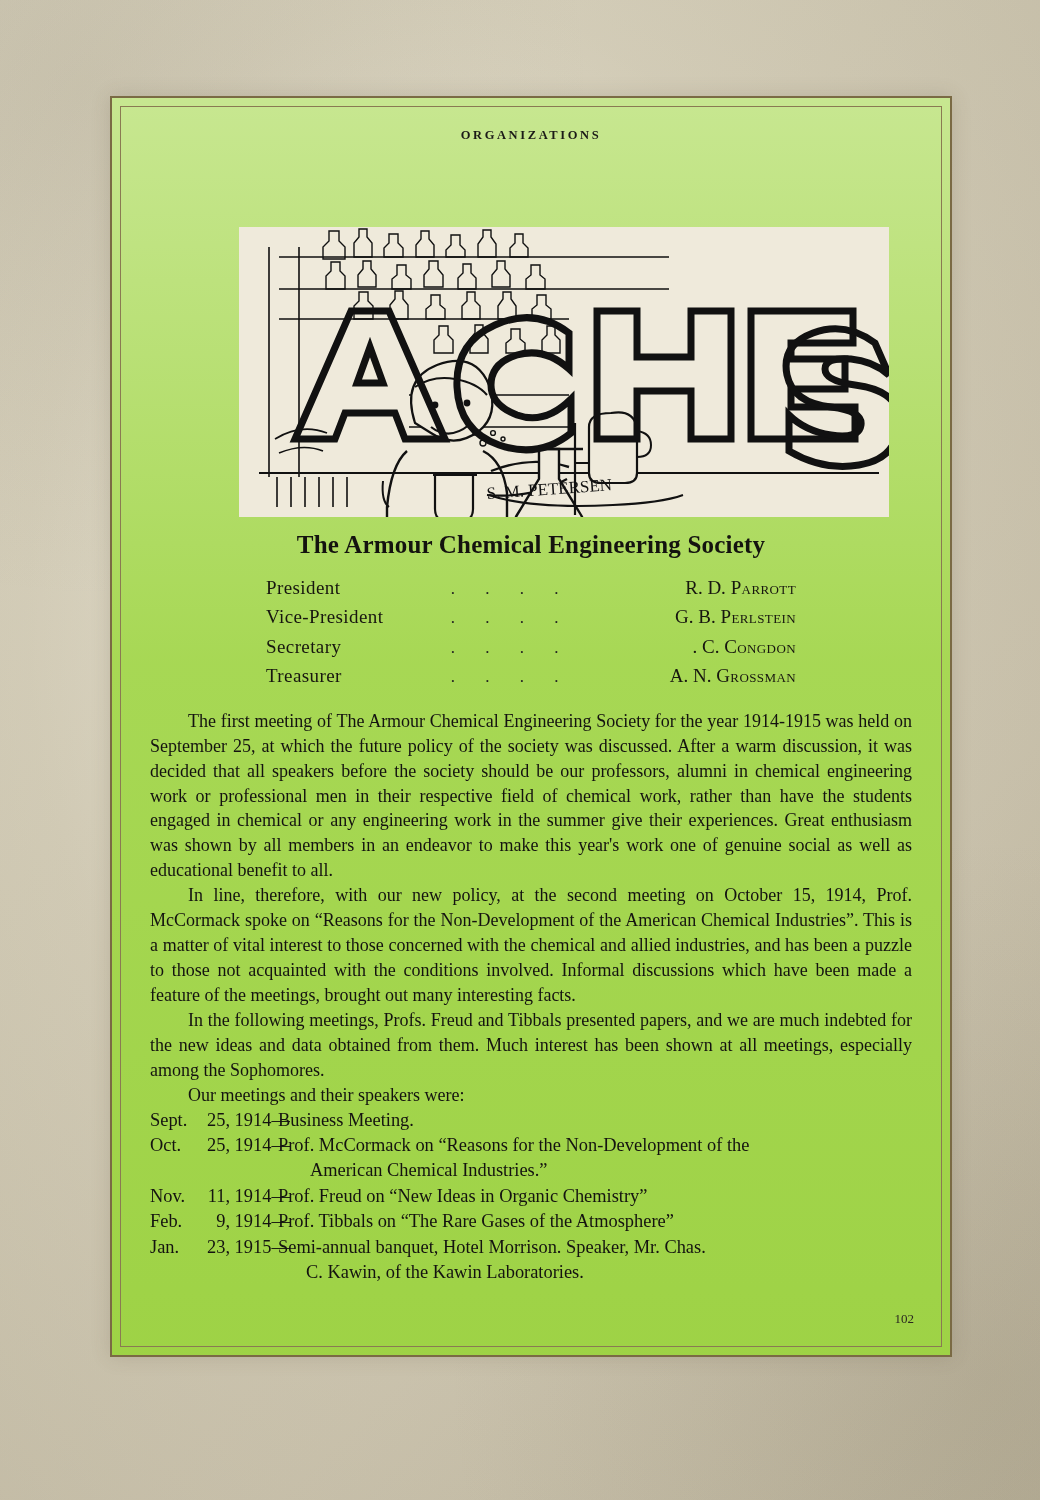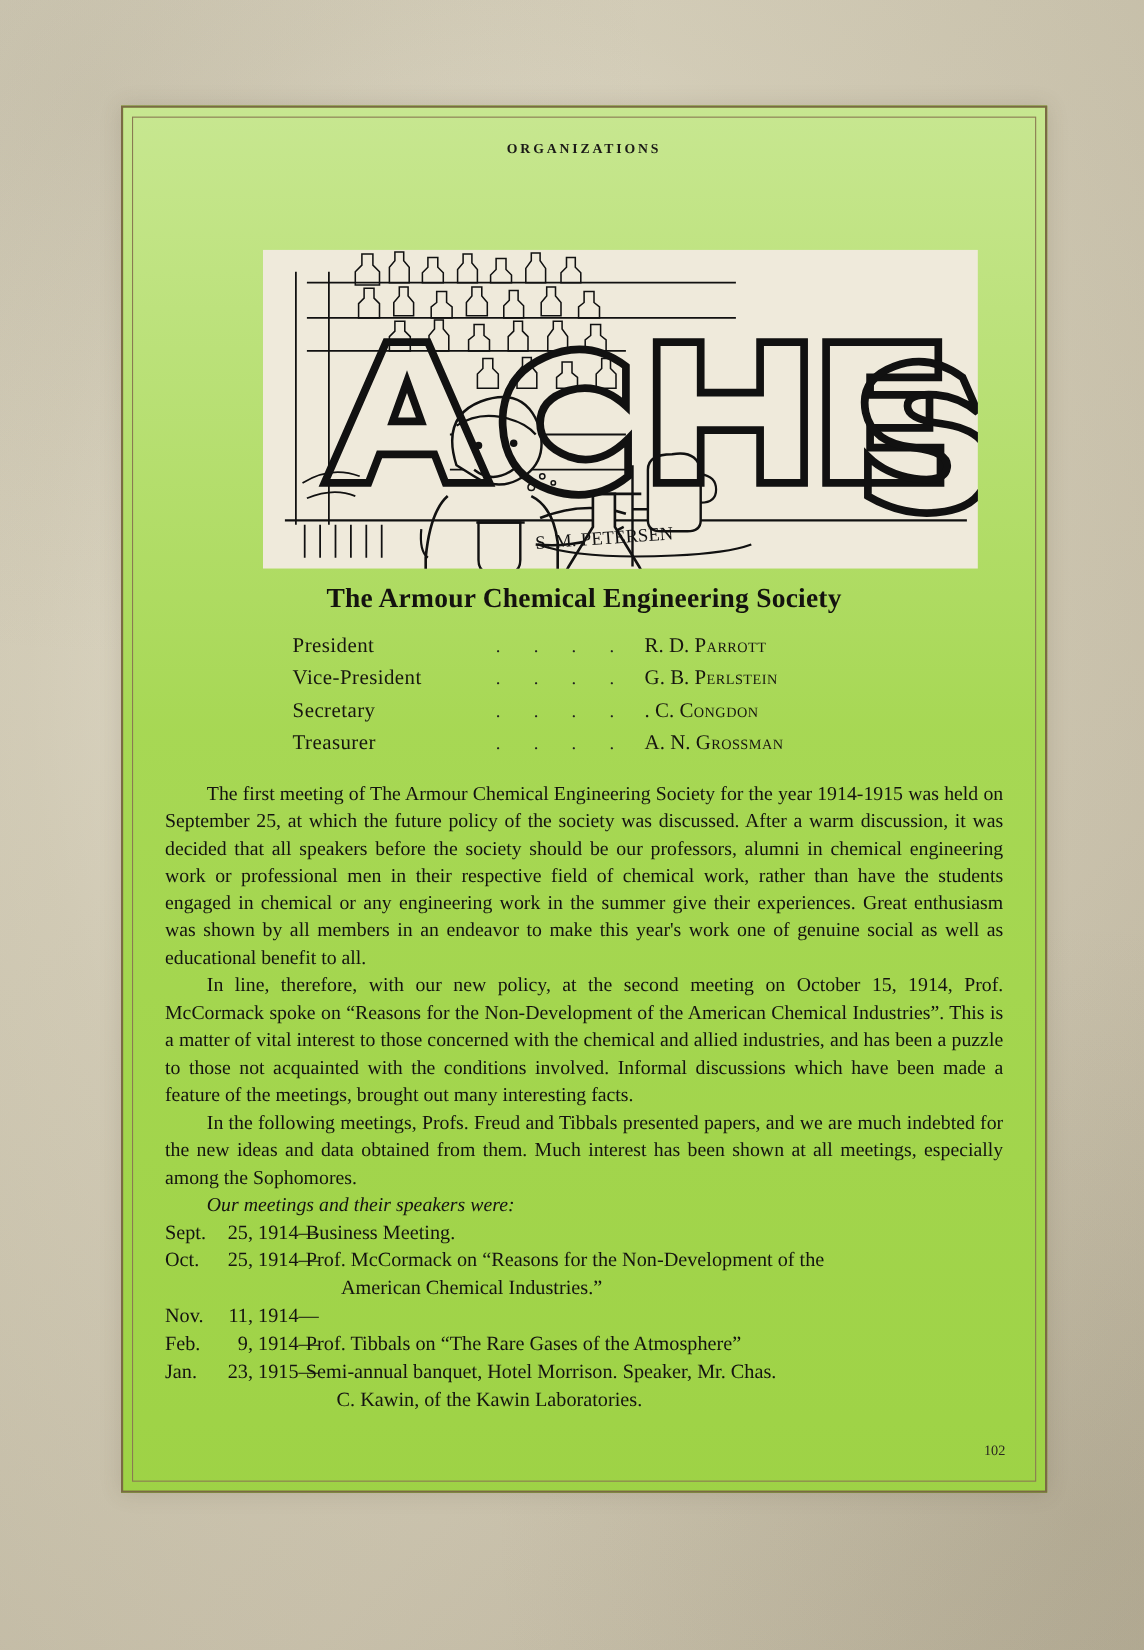--- a/index.html
+++ b/index.html
@@ -123,21 +123,21 @@
     flex: 1;
     text-align: center;
     letter-spacing: 13px;
     color: #222;
     font-size: 17px;
     overflow: hidden;
     white-space: nowrap;
   }
   .officer-name {
     width: 210px;
-    text-align: left;
+    text-align: right;
     white-space: nowrap;
   }
   .sc {
     font-variant: small-caps;
     letter-spacing: 0.4px;
   }
 
   
   .body-text {
     font-size: 18px;
@@ -147,21 +147,20 @@
     text-justify: inter-word;
     margin: 0 2px;
   }
   .body-text p {
     margin: 0 0 0 0;
     text-indent: 38px;
   }
   .meet-intro {
     margin-top: 2px;
     text-indent: 18px;
-    font-style: italic;
   }
 
   .schedule {
     font-size: 18.4px;
     line-height: 1.385;
     color: #141310;
     margin: 0 2px;
   }
   .sched-row {
     display: flex;
@@ -338,20 +337,21 @@
         <span class="sched-date"><span class="mon">Sept.</span><span class="day">25,</span> <span>1914</span>—</span>
         <span class="sched-text">Business Meeting.</span>
       </div>
       <div class="sched-row">
         <span class="sched-date"><span class="mon">Oct.</span><span class="day">25,</span> <span>1914</span>—</span>
         <span class="sched-text">Prof. McCormack on “Reasons for the Non-Development of the</span>
       </div>
       <div class="sched-cont wide">American Chemical Industries.”</div>
       <div class="sched-row">
         <span class="sched-date"><span class="mon">Nov.</span><span class="day">11,</span> <span>1914</span>—</span>
+        <span class="sched-text">Prof. Freud on “New Ideas in Organic Chemistry”</span>
       </div>
       <div class="sched-row">
         <span class="sched-date"><span class="mon">Feb.</span><span class="day">9,</span> <span>1914</span>—</span>
         <span class="sched-text">Prof. Tibbals on “The Rare Gases of the Atmosphere”</span>
       </div>
       <div class="sched-row">
         <span class="sched-date"><span class="mon">Jan.</span><span class="day">23,</span> <span>1915</span>—</span>
         <span class="sched-text">Semi-annual  banquet,  Hotel  Morrison.  Speaker,  Mr.  Chas.</span>
       </div>
       <div class="sched-cont">C. Kawin, of the Kawin Laboratories.</div>

